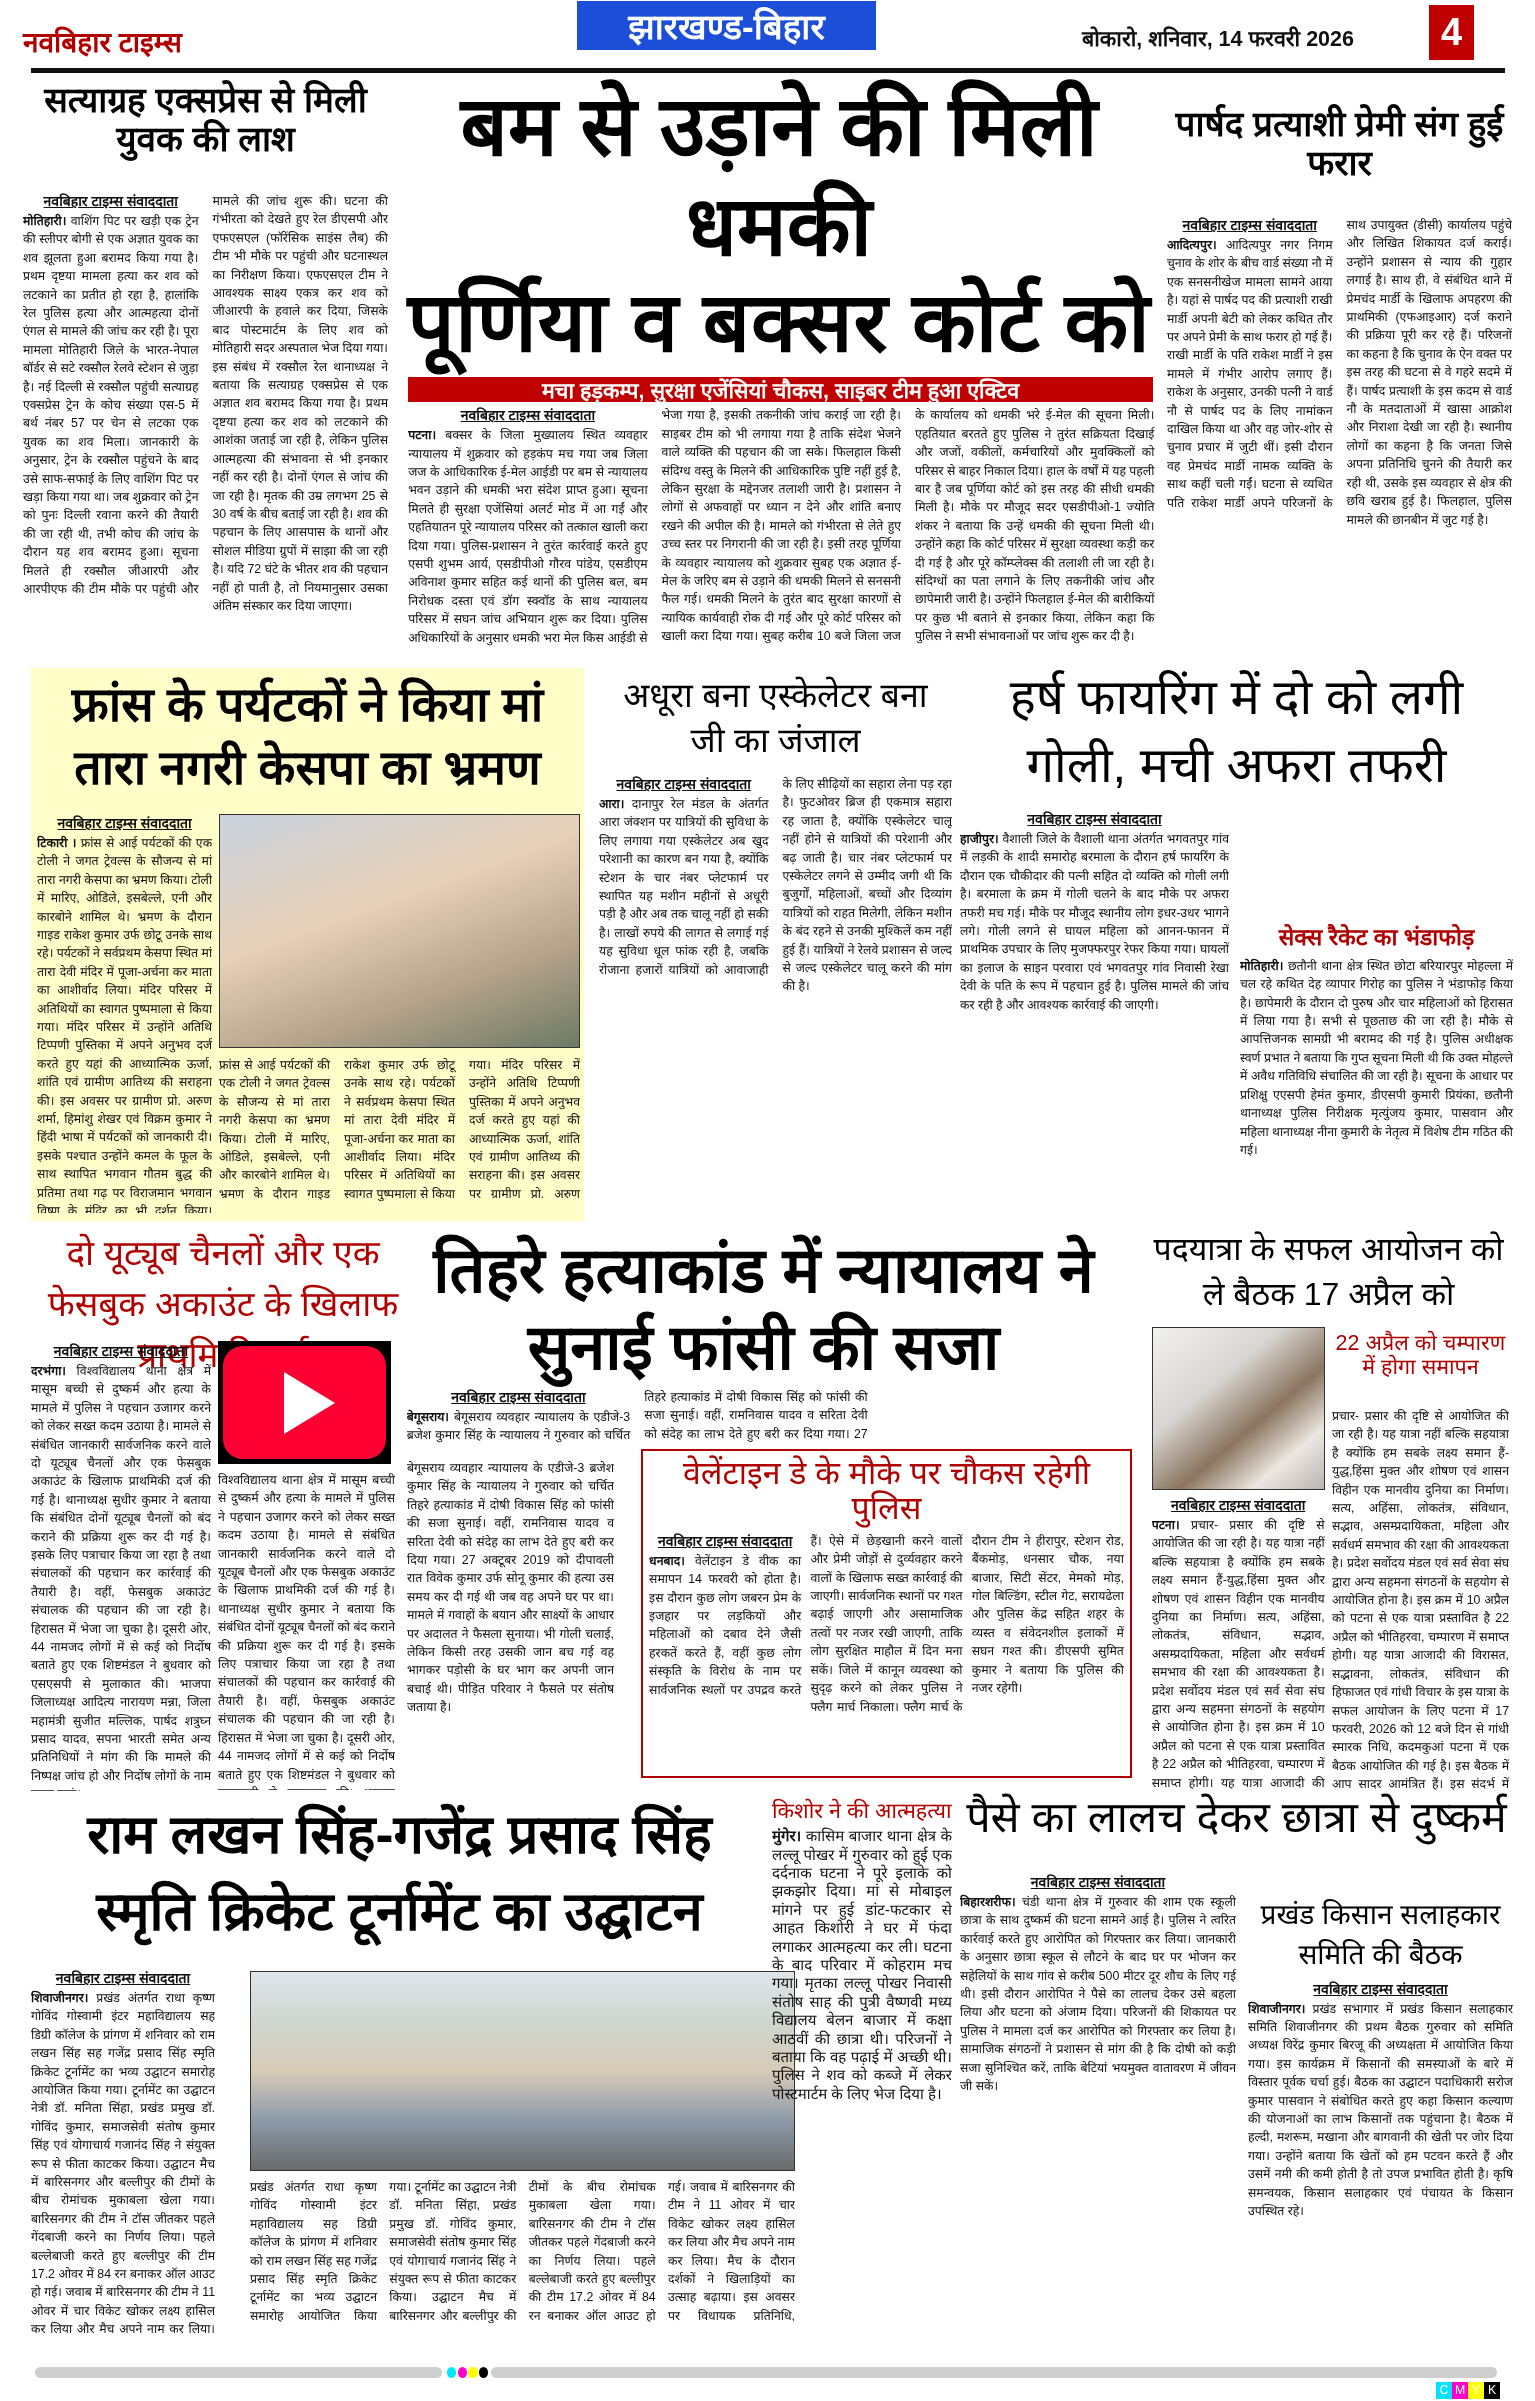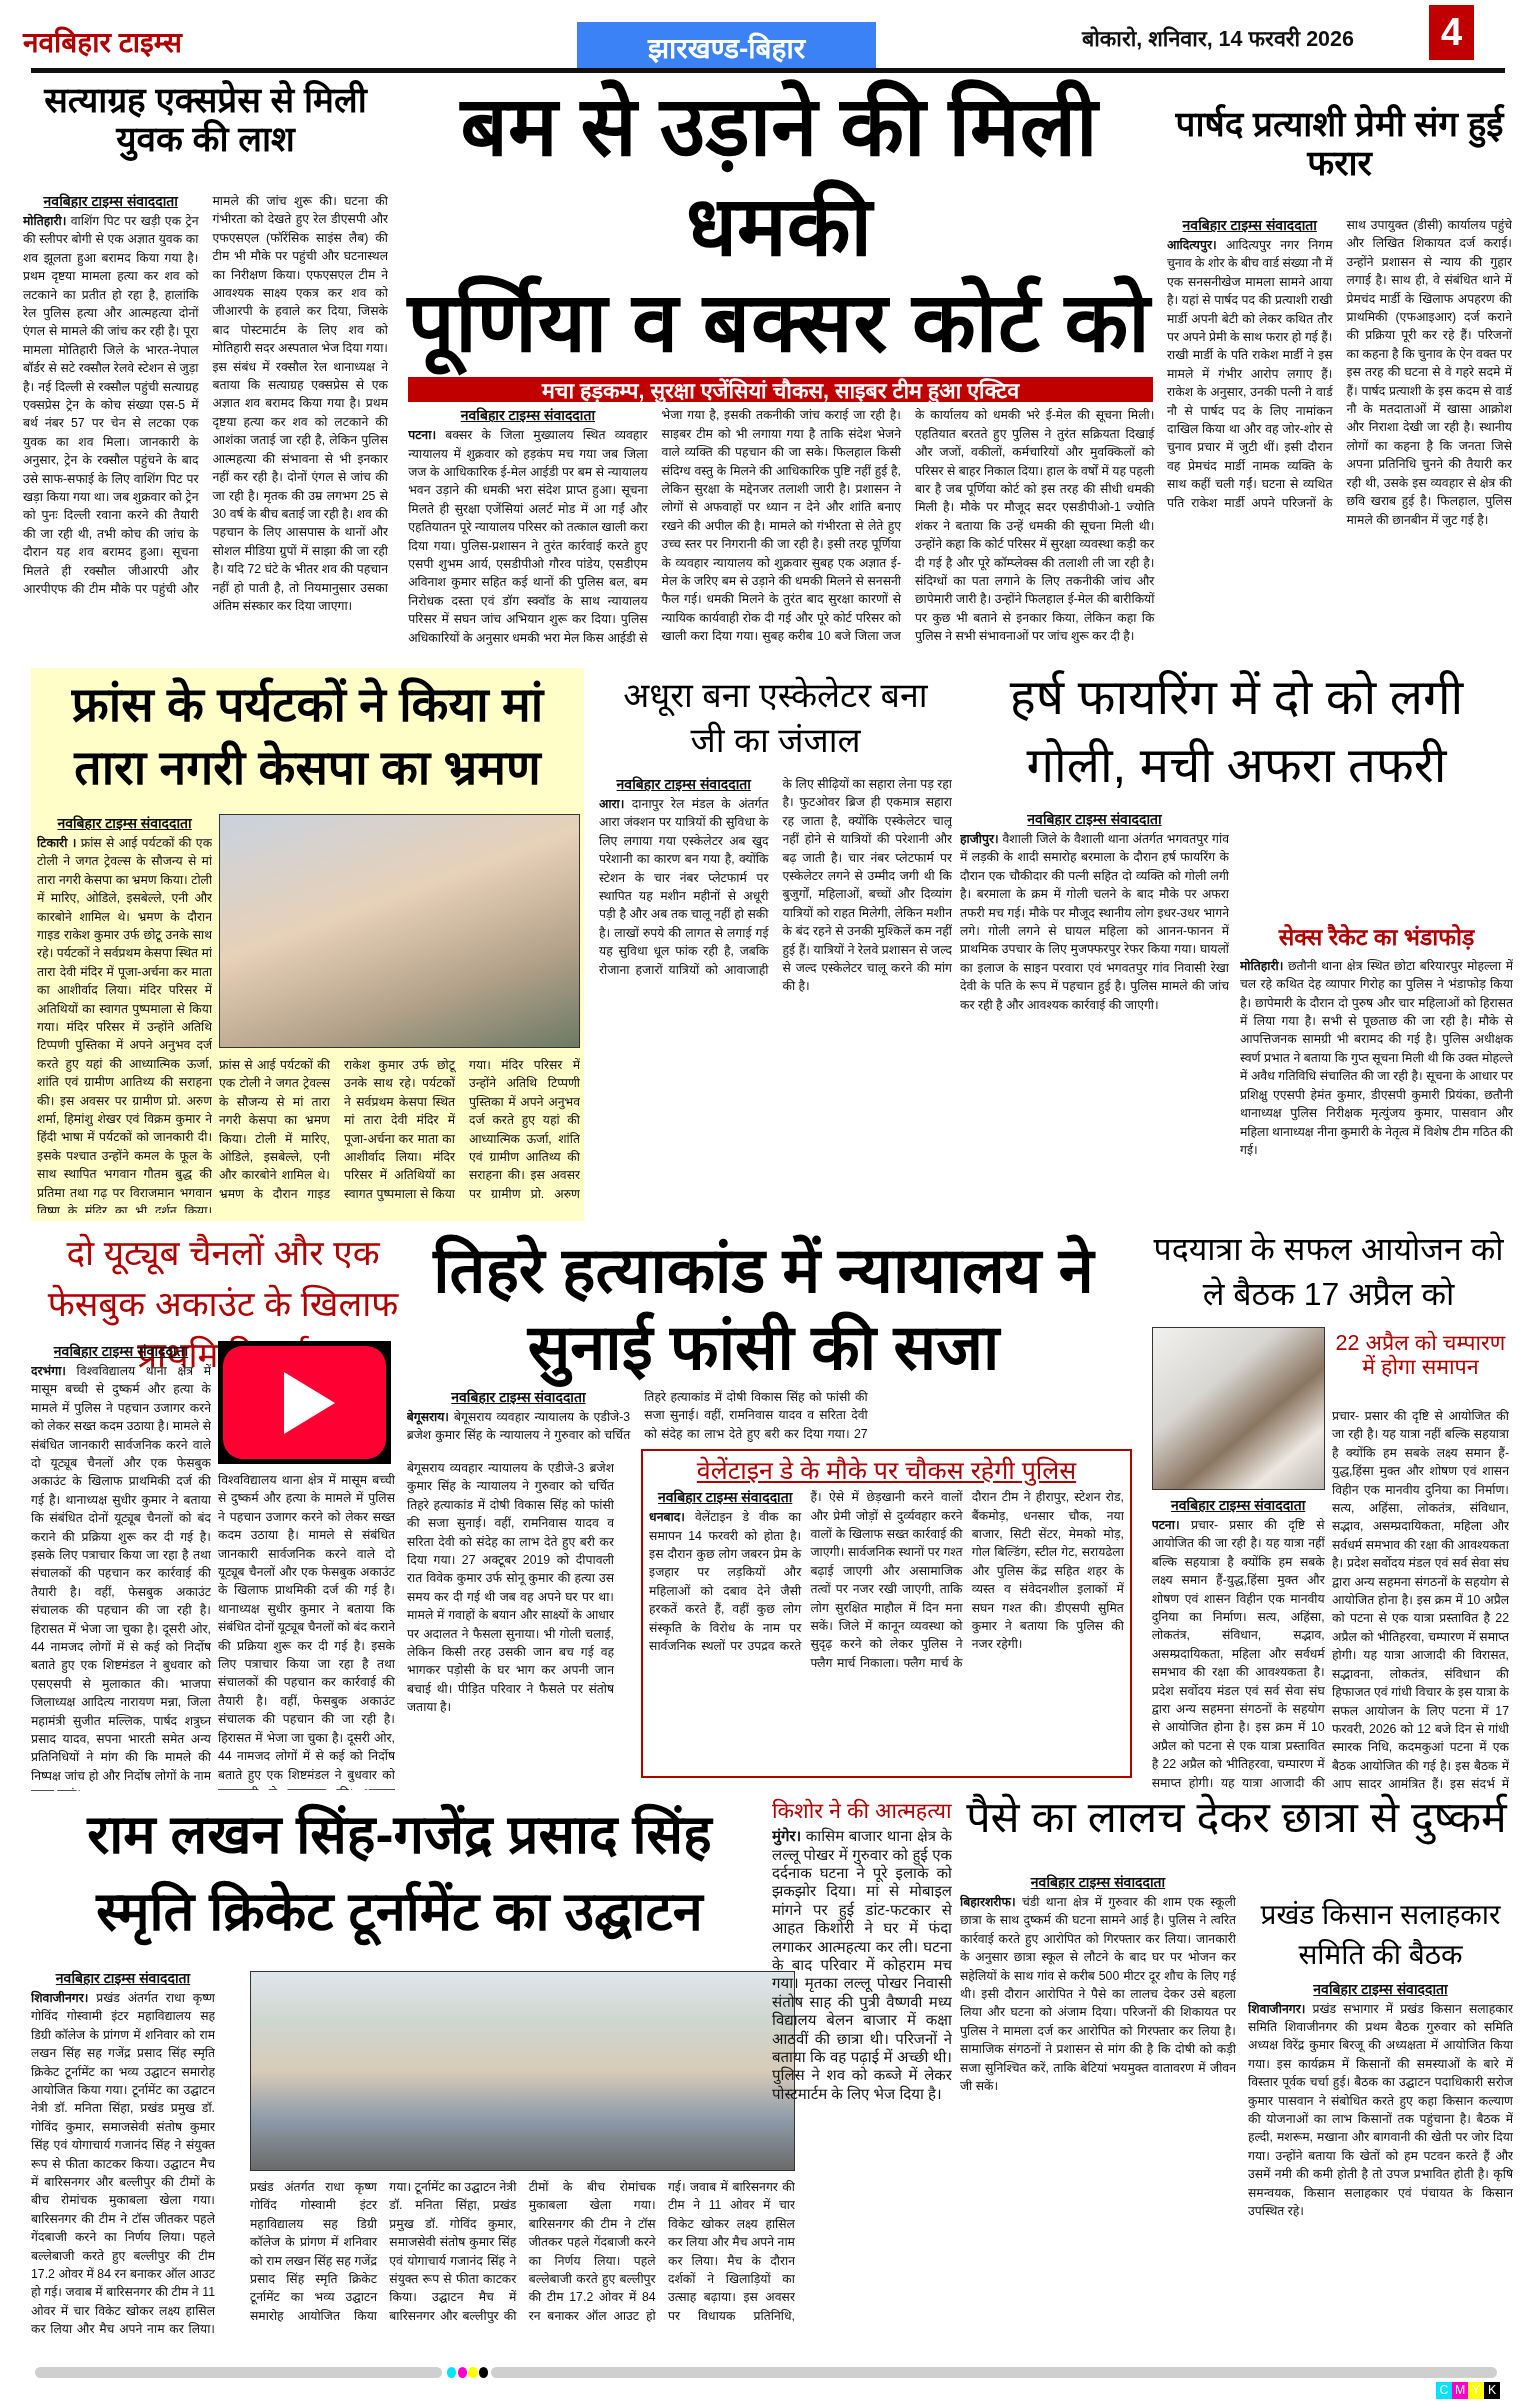--- a/index.html
+++ b/index.html
@@ -1,20 +1,20 @@
 <!DOCTYPE html>
 <html style="font-size:12.3px"><head>
 <meta charset="utf-8">
 <style>
   * { box-sizing: border-box; margin: 0; padding: 0; }
   html, body { width: 1535px; height: 2401px; background: #ffffff; overflow: hidden; }
   body { position: relative; font-family: "Liberation Sans", "DejaVu Sans", sans-serif; color: #111; }
   .abs { position: absolute; }
   .masthead-name { left: 23px; top: 21.5px; font-size: 28px; font-weight: bold; color: #b00000; }
-  .section-box { left: 577px; top: 22px; width: 299px; height: 49px; background: #3b82f6; color: #fff; font-size: 28px; font-weight: bold; display: flex; align-items: center; justify-content: center; }
+  .section-box { left: 577px; top: 1px; width: 299px; height: 49px; background: #1d4ed8; color: #fff; font-size: 35px; font-weight: bold; display: flex; align-items: center; justify-content: center; }
   .dateline { left: 1082px; top: 23px; font-size: 21.5px; font-weight: bold; color: #111; }
   .page-no { left: 1429px; top: 4.6px; width: 45px; height: 55px; background: #c00000; color: #fff; font-size: 38px; font-weight: bold; display: flex; align-items: center; justify-content: center; }
   .topline { left: 31px; top: 68px; width: 1474px; height: 4.6px; background: #111; }
 
   .hl { font-weight: bold; color: #000; line-height: 1.12; text-align: center; }
   .hl-red { color: #b00000; }
   .body-text { font-size: 13.4px; line-height: 21px; text-align: justify; color: #111; }
   .byline { font-size: 14px; font-weight: bold; text-decoration: underline; text-align: center; display: block; margin-bottom: 1.5px; }
   .place { font-weight: bold; }
   .cols2 { column-count: 2; column-gap: 14px; }
@@ -132,21 +132,21 @@
     <span class="byline">नवबिहार टाइम्स संवाददाता</span>
     <span class="place">बेगूसराय।</span>
     <span>बेगूसराय व्यवहार न्यायालय के एडीजे-3 ब्रजेश कुमार सिंह के न्यायालय ने गुरुवार को चर्चित तिहरे हत्याकांड में दोषी विकास सिंह को फांसी की सजा सुनाई। वहीं, रामनिवास यादव व सरिता देवी को संदेह का लाभ देते हुए बरी कर दिया गया। 27 अक्टूबर 2019 को दीपावली रात विवेक कुमार उर्फ सोनू कुमार की हत्या उस समय कर दी गई थी जब वह अपने घर पर था। मामले में गवाहों के बयान और साक्ष्यों के आधार पर अदालत ने फैसला सुनाया। भी गोली चलाई, लेकिन किसी तरह उसकी जान बच गई वह भागकर पड़ोसी के घर भाग कर अपनी जान बचाई थी। पीड़ित परिवार ने फैसले पर संतोष जताया है।</span>
   </div>
 </div>
 <div class="abs body-text" style="left:407px; top:1459px; width:207px; height:338px; overflow:hidden; font-size:12.3px; line-height:18.4px;">
   <span>बेगूसराय व्यवहार न्यायालय के एडीजे-3 ब्रजेश कुमार सिंह के न्यायालय ने गुरुवार को चर्चित तिहरे हत्याकांड में दोषी विकास सिंह को फांसी की सजा सुनाई। वहीं, रामनिवास यादव व सरिता देवी को संदेह का लाभ देते हुए बरी कर दिया गया। 27 अक्टूबर 2019 को दीपावली रात विवेक कुमार उर्फ सोनू कुमार की हत्या उस समय कर दी गई थी जब वह अपने घर पर था। मामले में गवाहों के बयान और साक्ष्यों के आधार पर अदालत ने फैसला सुनाया। भी गोली चलाई, लेकिन किसी तरह उसकी जान बच गई वह भागकर पड़ोसी के घर भाग कर अपनी जान बचाई थी। पीड़ित परिवार ने फैसले पर संतोष जताया है।</span>
 </div>
 
 <div class="abs boxed-red" style="left:641px; top:1449px; width:491px; height:329px; padding:4.6px 6.1px;">
-  <div class="hl hl-red" style="font-size:25px; font-weight:normal; margin-bottom:4.6px;text-decoration:underline;">वेलेंटाइन डे के मौके पर चौकस रहेगी पुलिस</div>
+  <div class="hl hl-red" style="font-size:32px; font-weight:normal; margin-bottom:4.6px;">वेलेंटाइन डे के मौके पर चौकस रहेगी पुलिस</div>
   <div class="body-text cols3" style="height:273px; overflow:hidden; font-size:12.3px; line-height:18.4px; column-gap:9.2px;">
     <span class="byline">नवबिहार टाइम्स संवाददाता</span>
     <span class="place">धनबाद।</span>
     <span>वेलेंटाइन डे वीक का समापन 14 फरवरी को होता है। इस दौरान कुछ लोग जबरन प्रेम के इजहार पर लड़कियों और महिलाओं को दबाव देने जैसी हरकतें करते हैं, वहीं कुछ लोग संस्कृति के विरोध के नाम पर सार्वजनिक स्थलों पर उपद्रव करते हैं। ऐसे में छेड़खानी करने वालों और प्रेमी जोड़ों से दुर्व्यवहार करने वालों के खिलाफ सख्त कार्रवाई की जाएगी। सार्वजनिक स्थानों पर गश्त बढ़ाई जाएगी और असामाजिक तत्वों पर नजर रखी जाएगी, ताकि लोग सुरक्षित माहौल में दिन मना सकें। जिले में कानून व्यवस्था को सुदृढ़ करने को लेकर पुलिस ने फ्लैग मार्च निकाला। फ्लैग मार्च के दौरान टीम ने हीरापुर, स्टेशन रोड, बैंकमोड़, धनसार चौक, नया बाजार, सिटी सेंटर, मेमको मोड़, गोल बिल्डिंग, स्टील गेट, सरायढेला और पुलिस केंद्र सहित शहर के व्यस्त व संवेदनशील इलाकों में सघन गश्त की। डीएसपी सुमित कुमार ने बताया कि पुलिस की नजर रहेगी।</span>
   </div>
 </div>
 
 <div class="abs" style="left:1144px; top:1227px; width:369px; height:568px;">
   <div class="hl" style="font-size:32px; line-height:45px; font-weight:normal; height:92px;">पदयात्रा के सफल आयोजन को ले बैठक 17 अप्रैल को</div>
   <div class="abs photo-man" style="left:7.7px; top:100px; width:173px; height:163px;"></div>

